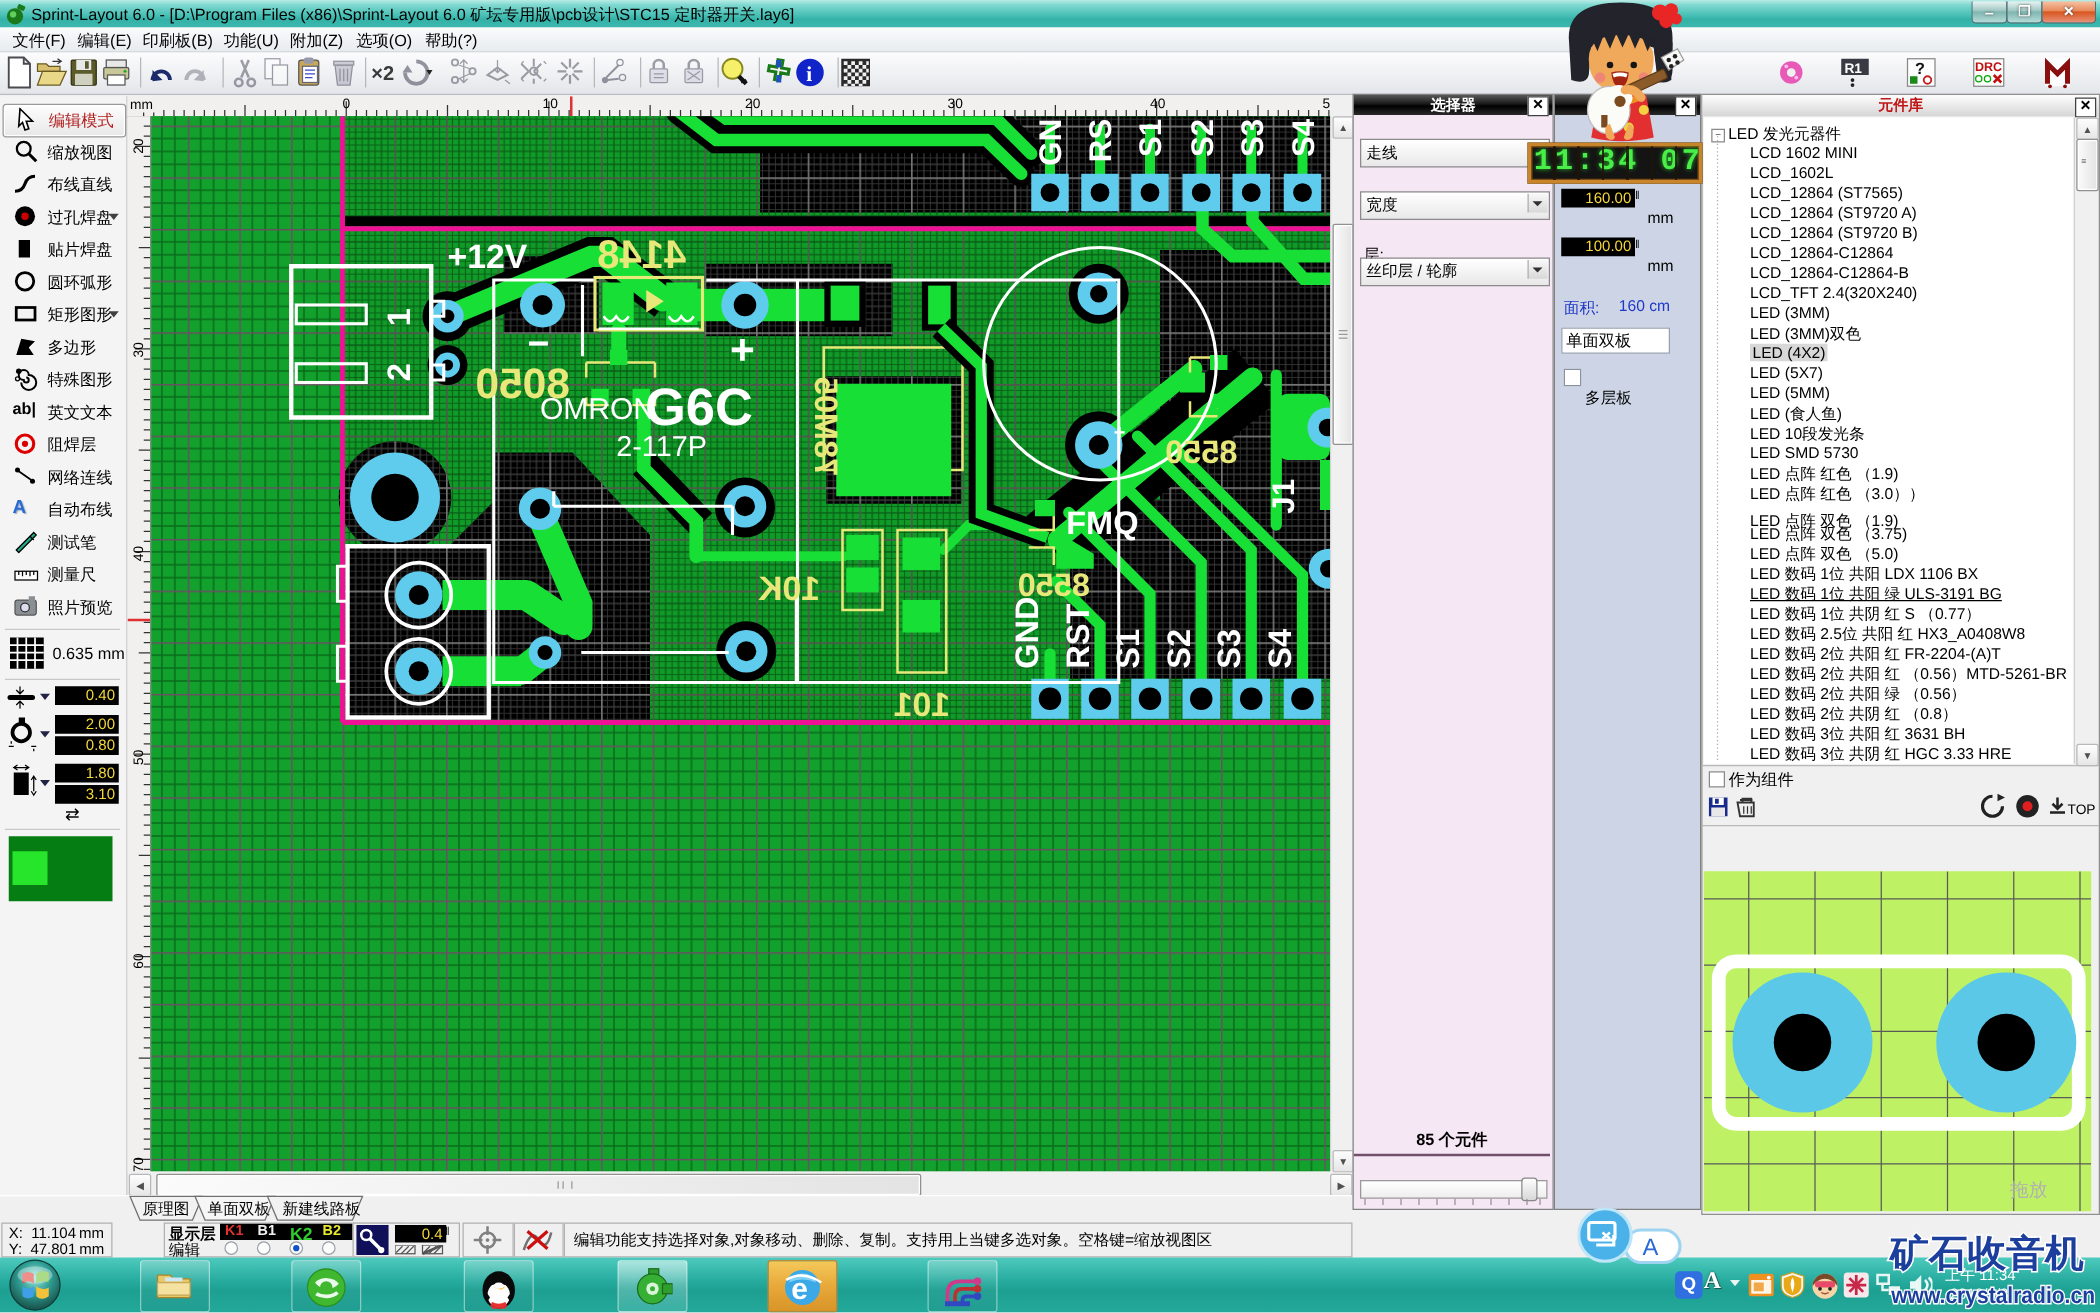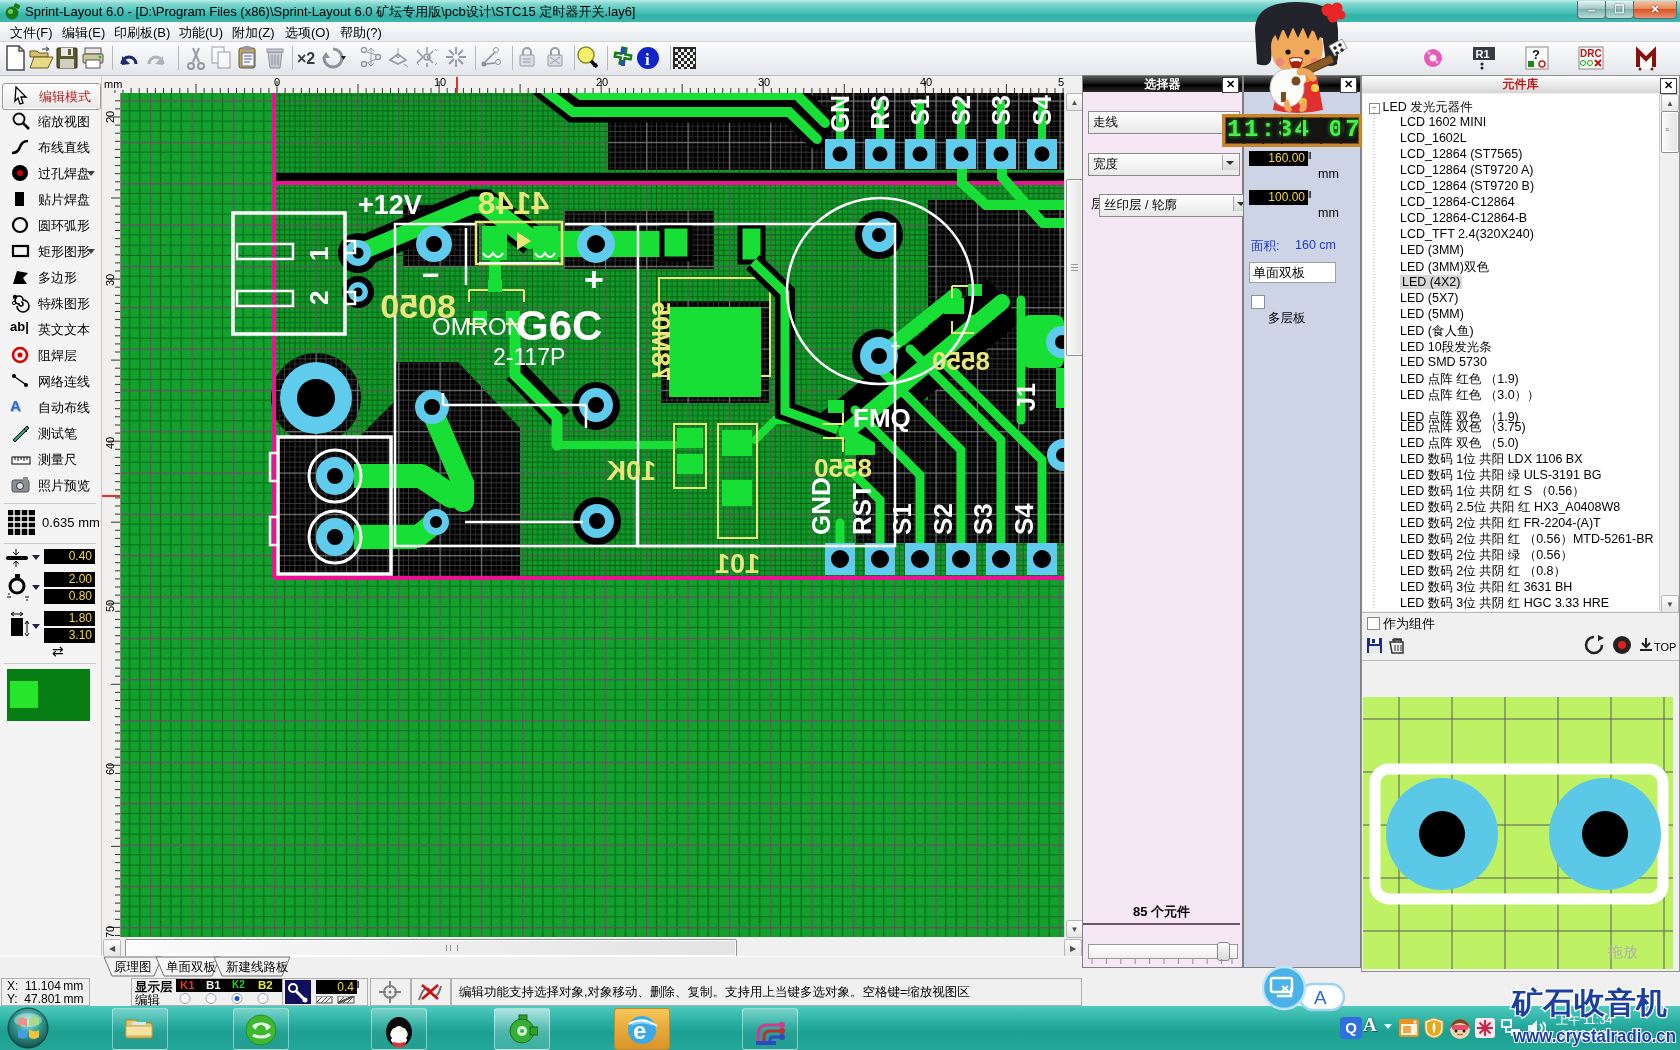--- a/index.html
+++ b/index.html
@@ -781,21 +781,21 @@
  <div class="sbox" style="left:1px;width:87px;">
    <div class="abs" style="left:5px;top:0px;font-size:12px;">X:&nbsp;&nbsp;11.104 mm</div>
    <div class="abs" style="left:5px;top:13px;font-size:12px;">Y:&nbsp;&nbsp;47.801 mm</div>
  </div>
  <div class="sbox" style="left:90px;width:190px;margin-left:41px;">
    <div class="abs" style="left:3px;top:0px;font-size:12.5px;font-weight:bold;">显示层</div>
    <div class="abs" style="left:3px;top:13px;font-size:12.5px;">编辑</div>
    <div class="abs" style="left:44px;top:0px;width:128px;height:13px;background:#000;"></div>
    <div class="abs" style="left:48px;top:0px;font-size:11.5px;font-weight:bold;color:#e03030;">K1</div>
    <div class="abs" style="left:74px;top:0px;font-size:11.5px;font-weight:bold;color:#f0f0f0;">B1</div>
-   <div class="abs" style="left:100px;top:0px;font-size:10px;font-weight:bold;color:#2ecc2e;">K2</div>
+   <div class="abs" style="left:100px;top:0px;font-size:14px;font-weight:bold;color:#2ecc2e;">K2</div>
    <div class="abs" style="left:126px;top:0px;font-size:11.5px;font-weight:bold;color:#e8e832;">B2</div>
    <div class="abs" style="left:154px;top:0px;font-size:11.5px;font-weight:bold;color:#e040c0;">U</div>
    <svg class="abs" style="left:44px;top:13px" width="130" height="13">
      <g fill="#fdfdfd" stroke="#9aa0a8">
       <circle cx="9" cy="6.5" r="5"></circle>
           <circle cx="35" cy="6.5" r="5"></circle>
           <circle cx="61" cy="6.5" r="5"></circle>
           <circle cx="87" cy="6.5" r="5"></circle>
           <circle cx="113" cy="6.5" r="5"></circle>
      </g>
@@ -944,21 +944,21 @@
 </div>
 
 <div class="abs" id="selpanel">
  <div class="ptitle">选择器</div>
     <div class="pclose" style="right:3px;">✕</div>
  <div class="plabel" style="left:8px;top:21px;">参数:</div>
  <div class="combo" style="left:5px;top:35px;width:146px;">走线</div>
  <div class="plabel" style="left:8px;top:62px;">种类:</div>
  <div class="combo" style="left:5px;top:77px;width:146px;">宽度<div class="ca"></div></div>
  <div class="plabel" style="left:8px;top:104px;">层:</div>
- <div class="combo" style="left:5px;top:118px;width:146px;margin-left:11px;">丝印层 / 轮廓<div class="ca"></div></div>
+ <div class="combo" style="left:5px;top:130px;width:146px;">丝印层 / 轮廓<div class="ca"></div></div>
  <div class="abs" style="left:0px;top:827px;width:157px;height:20px;text-align:center;font-size:13px;font-weight:bold;border-bottom:2px solid #70506a;">85 个元件</div>
  <div class="plabel" style="left:8px;top:852px;">自动缩放:</div>
  <div class="abs" style="left:5px;top:868px;width:148px;height:13px;background:linear-gradient(#fff,#eee);border:1px solid #999;"></div>
  <div class="abs" style="left:134px;top:866px;width:11px;height:17px;background:linear-gradient(#fdfdfd,#d8d8d8);border:1px solid #888;border-radius:3px;"></div>
  <svg class="abs" style="left:5px;top:883px" width="148" height="6">
       <g stroke="#a08898">
         <path d="M4 0 v5 M18.4 0 v5 M32.8 0 v5 M47.2 0 v5 M61.6 0 v5 M76 0 v5 M90.4 0 v5 M104.8 0 v5 M119.2 0 v5 M133.6 0 v5 M144 0 v5"></path>
       </g>
     </svg>
 </div>
@@ -1000,22 +1000,22 @@
       <div style="position:absolute;left:37px;top:213px;font-size:12.5px;white-space:nowrap;">LED (5MM)</div>
       <div style="position:absolute;left:37px;top:229px;font-size:12.5px;white-space:nowrap;">LED (食人鱼)</div>
       <div style="position:absolute;left:37px;top:245px;font-size:12.5px;white-space:nowrap;">LED 10段发光条</div>
       <div style="position:absolute;left:37px;top:261px;font-size:12.5px;white-space:nowrap;">LED SMD 5730</div>
       <div style="position:absolute;left:37px;top:277px;font-size:12.5px;white-space:nowrap;">LED 点阵 红色 （1.9)</div>
       <div style="position:absolute;left:37px;top:293px;font-size:12.5px;white-space:nowrap;">LED 点阵 红色 （3.0））</div>
       <div style="position:absolute;left:37px;top:315px;font-size:12.5px;white-space:nowrap;">LED 点阵 双色 （1.9)</div>
       <div style="position:absolute;left:37px;top:325px;font-size:12.5px;white-space:nowrap;">LED 点阵 双色 （3.75)</div>
       <div style="position:absolute;left:37px;top:341px;font-size:12.5px;white-space:nowrap;">LED 点阵 双色 （5.0)</div>
       <div style="position:absolute;left:37px;top:357px;font-size:12.5px;white-space:nowrap;">LED 数码 1位 共阳 LDX 1106 BX</div>
-      <div style="position:absolute;left:37px;top:373px;font-size:12.5px;white-space:nowrap;">LED 数码 1位 共阳 绿 ULS-3191 BG</div>
-      <div style="position:absolute;left:37px;top:389px;font-size:12.5px;white-space:nowrap;">LED 数码 1位 共阴 红 S （0.56）</div>
+      <div style="position:absolute;left:37px;top:373px;font-size:12.5px;white-space:nowrap;text-decoration:underline;">LED 数码 1位 共阳 绿 ULS-3191 BG</div>
+      <div style="position:absolute;left:37px;top:389px;font-size:12.5px;white-space:nowrap;">LED 数码 1位 共阴 红 S （0.77）</div>
       <div style="position:absolute;left:37px;top:405px;font-size:12.5px;white-space:nowrap;">LED 数码 2.5位 共阳 红 HX3_A0408W8</div>
       <div style="position:absolute;left:37px;top:421px;font-size:12.5px;white-space:nowrap;">LED 数码 2位 共阳 红 FR-2204-(A)T</div>
       <div style="position:absolute;left:37px;top:437px;font-size:12.5px;white-space:nowrap;">LED 数码 2位 共阳 红 （0.56）MTD-5261-BR</div>
       <div style="position:absolute;left:37px;top:453px;font-size:12.5px;white-space:nowrap;">LED 数码 2位 共阳 绿 （0.56）</div>
       <div style="position:absolute;left:37px;top:469px;font-size:12.5px;white-space:nowrap;">LED 数码 2位 共阴 红 （0.8）</div>
       <div style="position:absolute;left:37px;top:485px;font-size:12.5px;white-space:nowrap;">LED 数码 3位 共阳 红 3631 BH</div>
       <div style="position:absolute;left:37px;top:501px;font-size:12.5px;white-space:nowrap;">LED 数码 3位 共阴 红 HGC 3.33 HRE</div>
       <svg style="position:absolute;left:0;top:0" width="40" height="520">
         <path d="M11 15 V515" stroke="#aaa" stroke-dasharray="1,2"></path>
       </svg>

